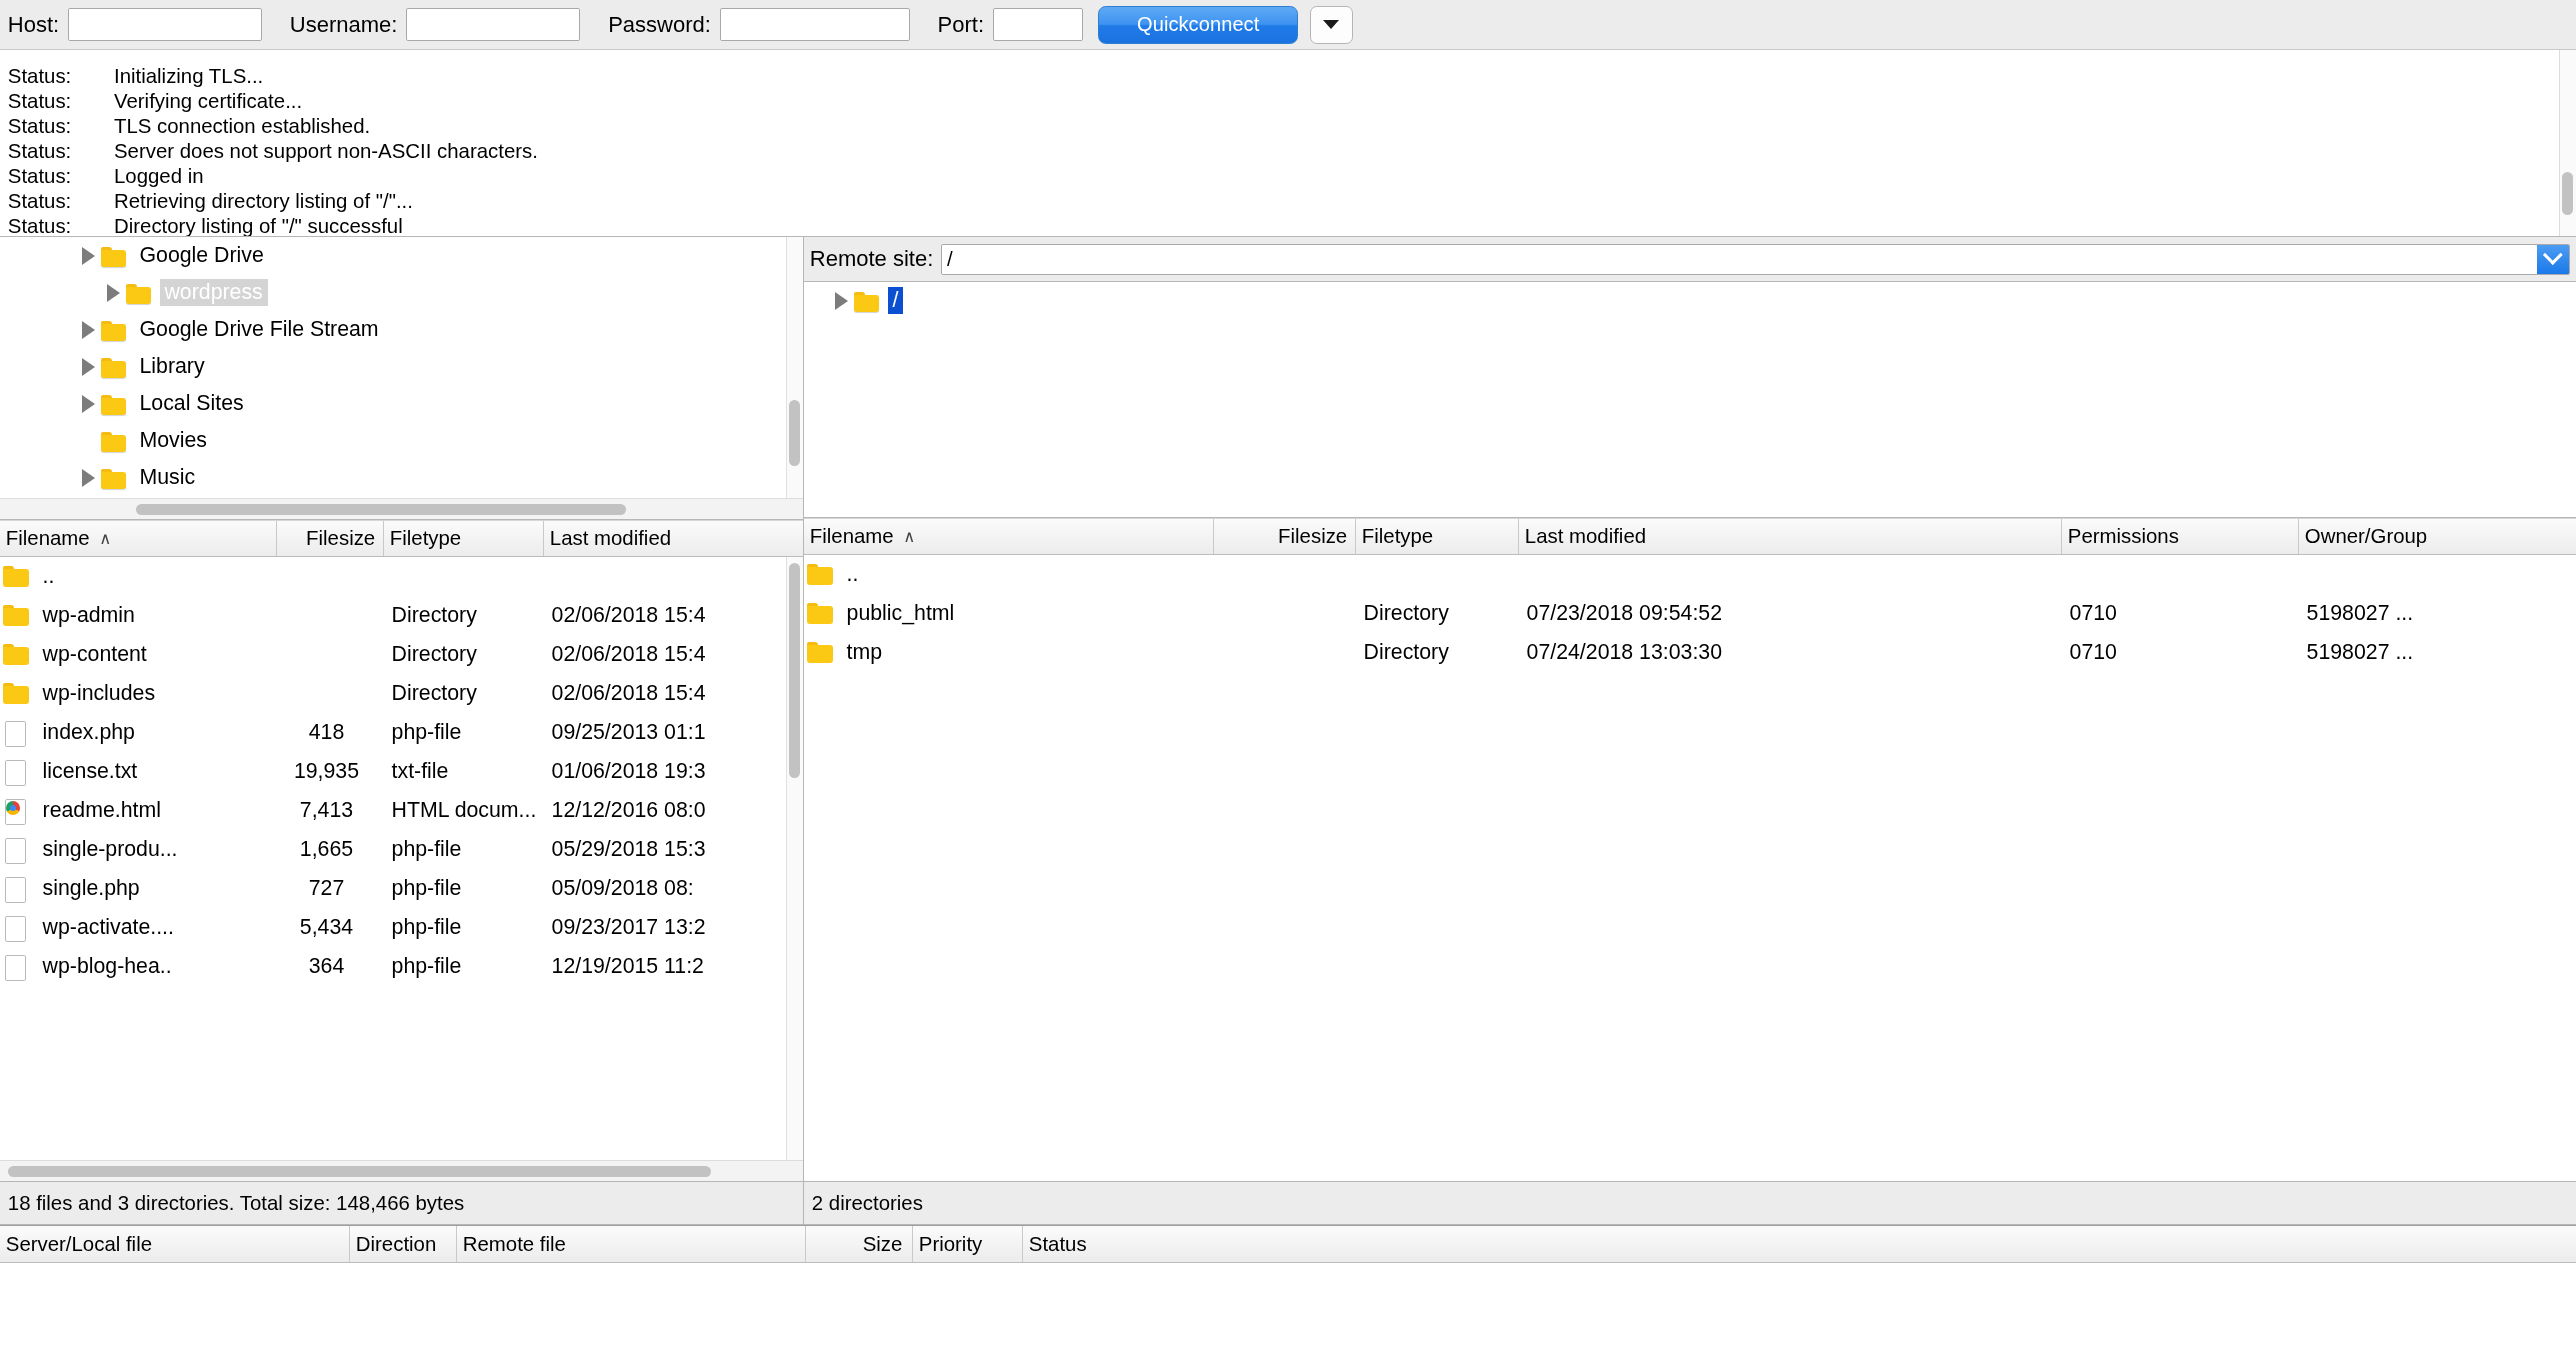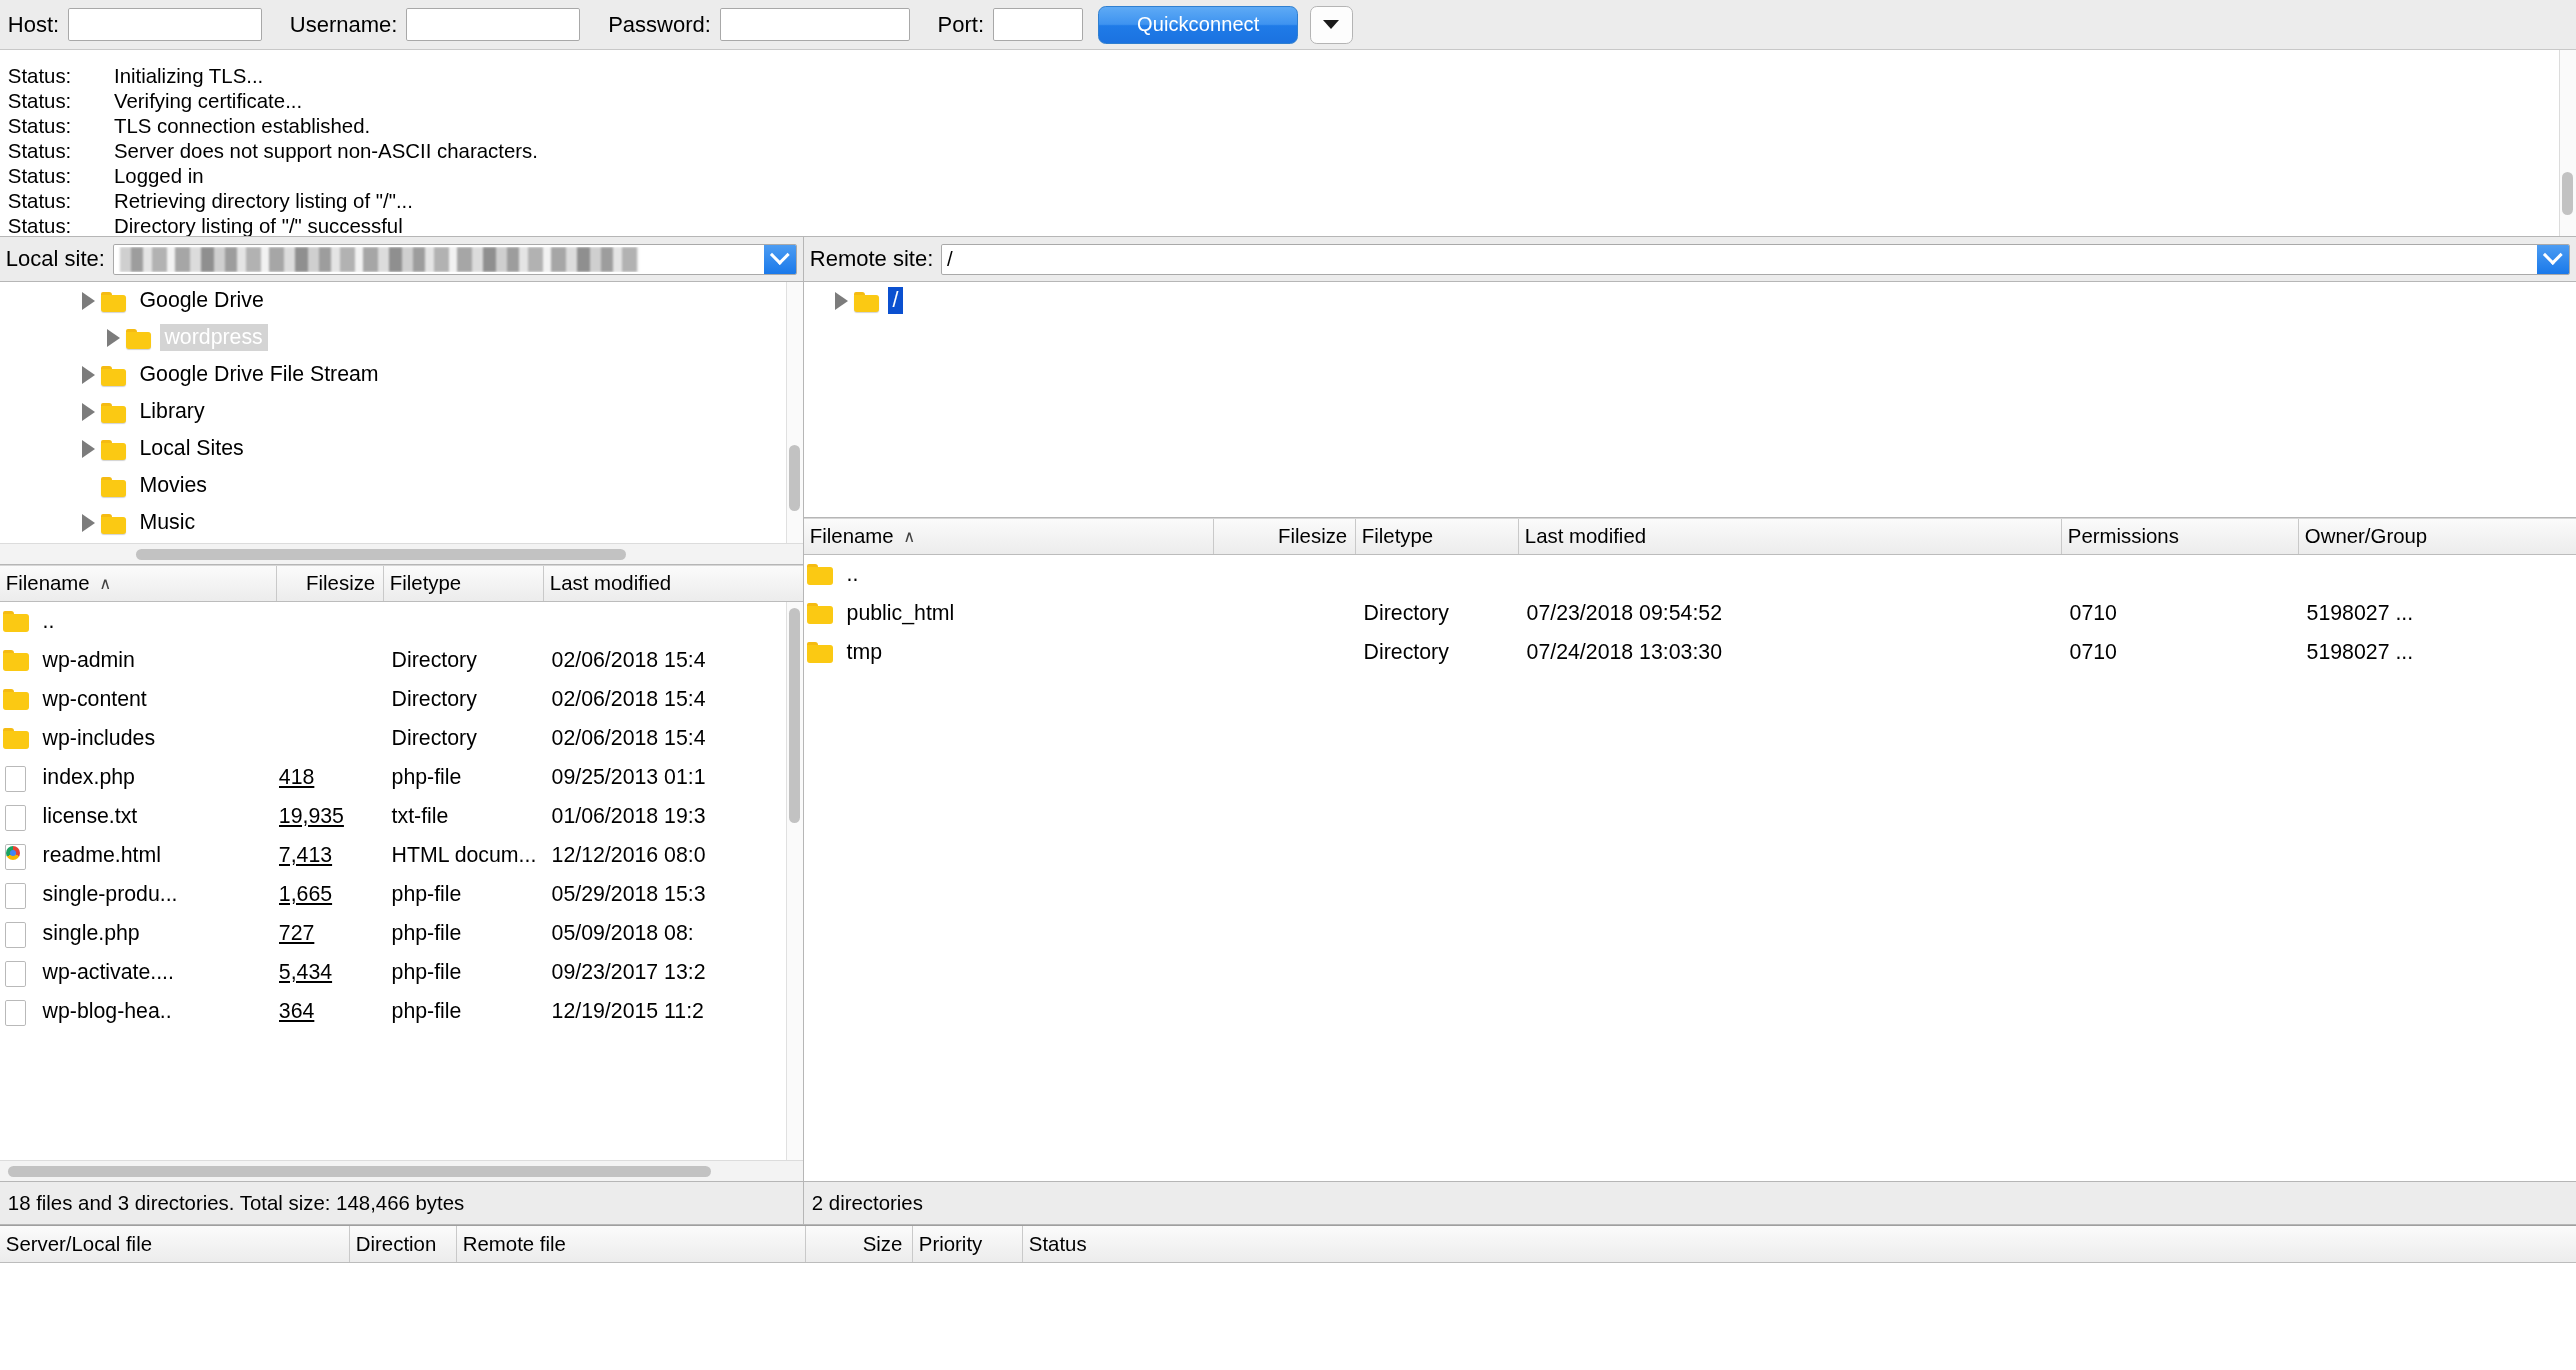--- a/index.html
+++ b/index.html
@@ -268,21 +268,21 @@
   .fl-body { flex: 1 1 auto; position: relative; overflow: hidden; }
   .fl-row {
     height: 39px;
     display: flex;
     align-items: center;
     font-size: 21.3px;
     color: #000;
     white-space: nowrap;
   }
   .cell { padding-left: 5.8px; overflow: hidden; }
-  .cell.right { text-align: left; padding-right: 11.6px; padding-left: 0; text-decoration: underline; }
+  .cell.right { text-align: center; padding-right: 11.6px; padding-left: 0; }
   .ficon { flex: 0 0 31px; height: 25px; position: relative; margin-left: 2.9px; margin-right: 2.9px; }
   .ficon.folder::before {
     content:""; position:absolute; left:0; top:1.9px; width:11.6px; height:4.8px;
     background:#f5bb12; border-radius:1.9px 2.9px 0 0;
   }
   .ficon.folder::after {
     content:""; position:absolute; left:0; top:4.8px; width:26px; height:18.4px;
     background:#fbc913; border-radius:0 2.9px 2.9px 2.9px;
   }
   .ficon.file::after {
@@ -397,31 +397,20 @@
     </div>
     <div class="log-scroll">
       <div class="log-thumb"></div>
     </div>
   </div>
 
   <div class="main">
 
     <div class="pane pane-left">
 
-      <div class="sitebar">
-        <span class="sitebar-label">Local site:</span>
-        <div class="sitecombo">
-          <span class="sitecombo-text">
-            <span class="redacted"></span>
-          </span>
-          <span class="combo-arrow">
-            <i></i>
-          </span>
-        </div>
-      </div>
 
       <div class="tree tree-left">
         <div class="tree-body">
 
           <div class="tree-row" style="padding-left:76px">
             <span class="twisty">
                 <i></i>
               </span>
             <span class="folder-ic"></span>
             <span class="tree-label">Google Drive</span>

